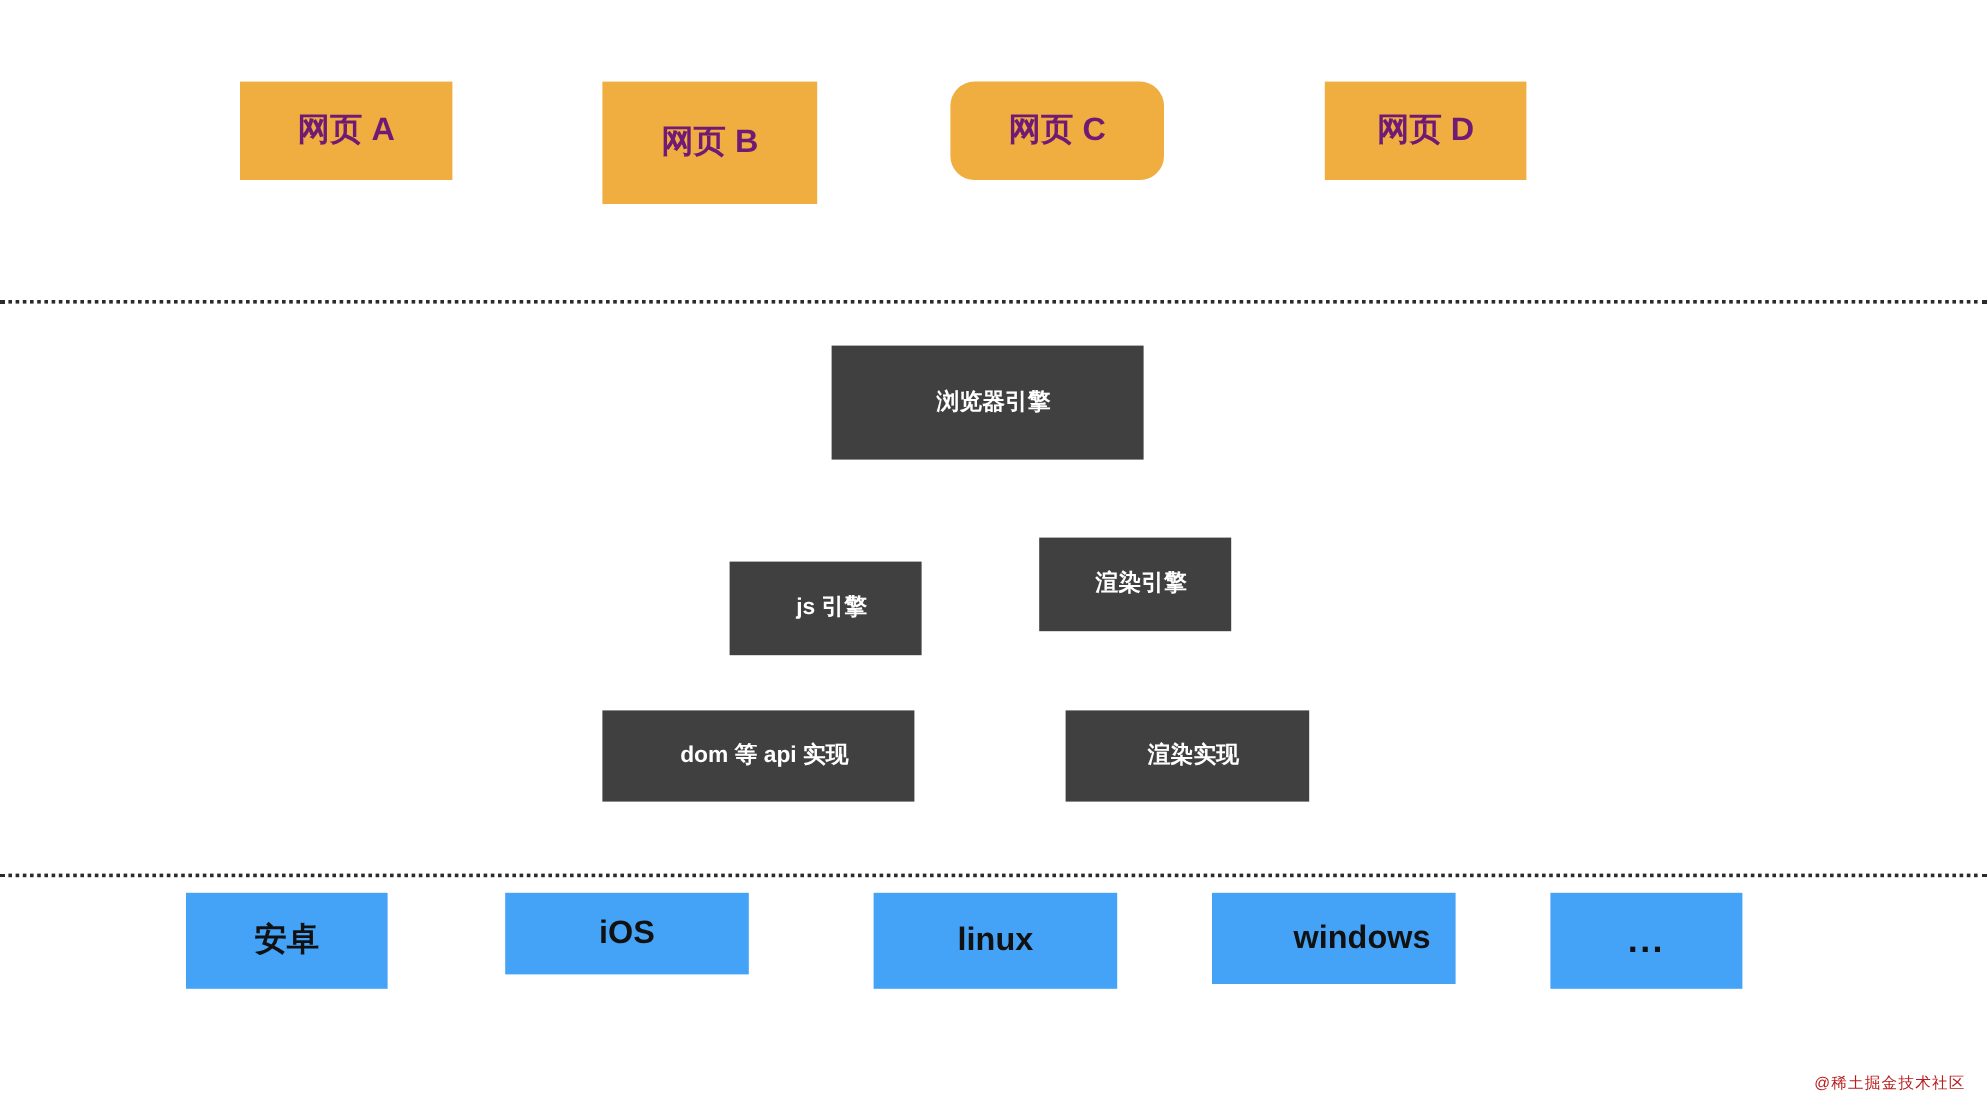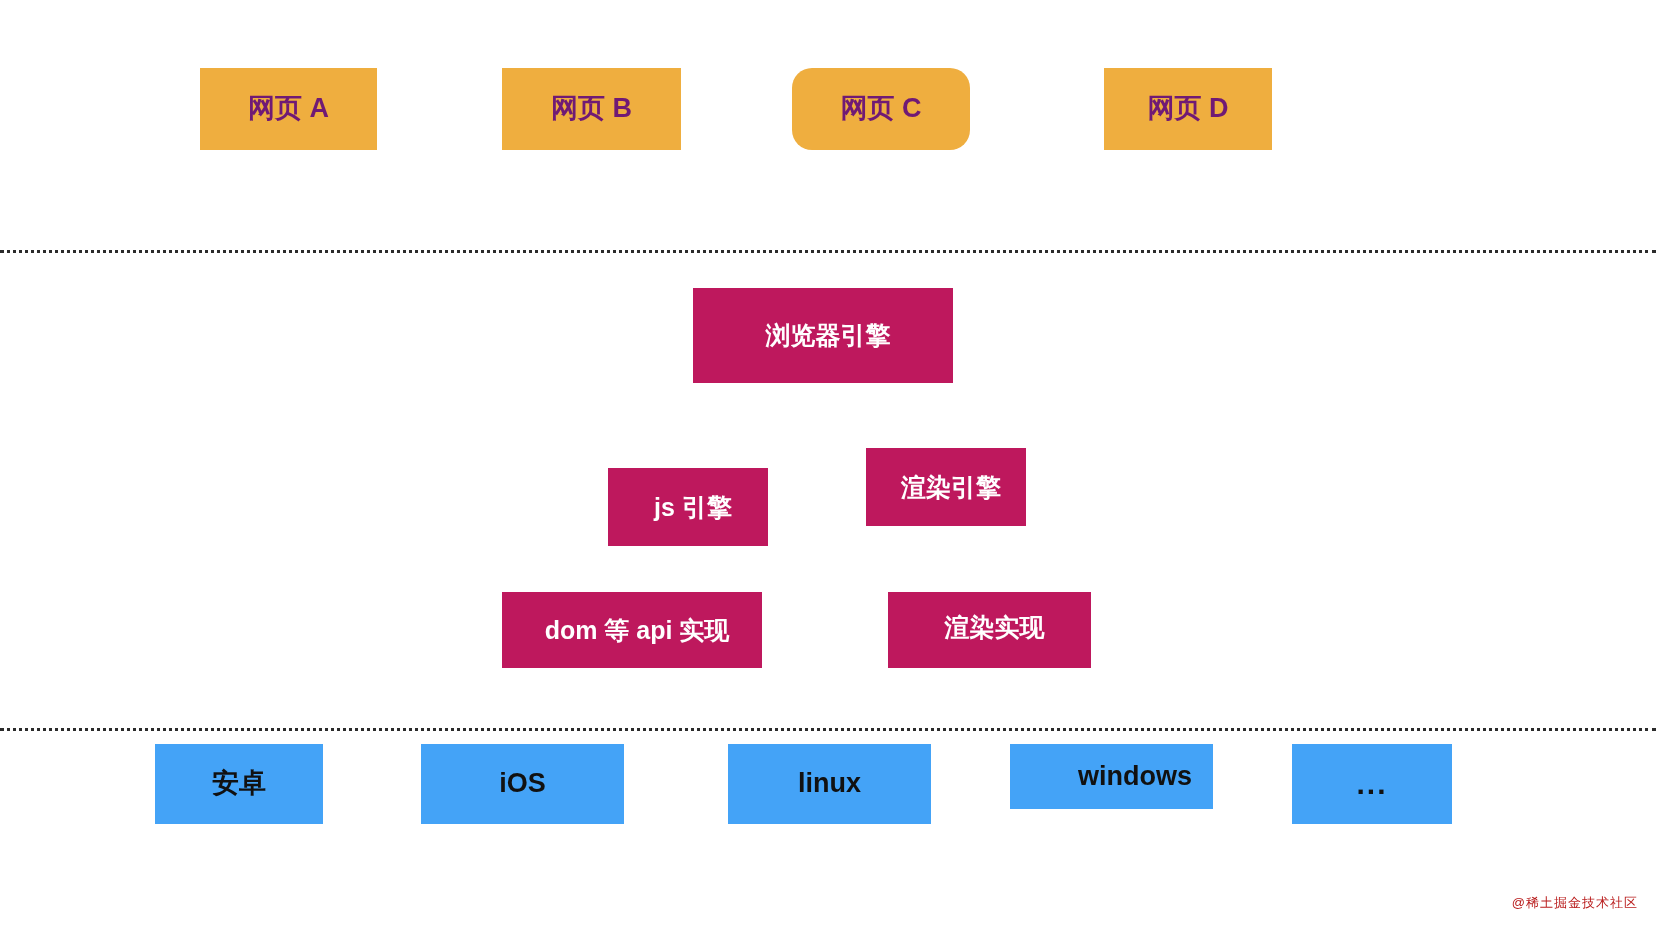--- a/index.html
+++ b/index.html
@@ -29,23 +29,23 @@
     line-height: 1.15;
     white-space: nowrap;
   }
   .box-page {
     background: #EFAE3F;
     color: #701a75;
     font-size: 27px;
     font-weight: 700;
   }
   .box-engine {
-    background: #be185d;
+    background: #404040;
     color: #ffffff;
-    font-size: 25px;
+    font-size: 19px;
     font-weight: 700;
     padding-left: 10px;
   }
   .box-os {
     background: #44A3F7;
     color: #111111;
     font-size: 27px;
     font-weight: 700;
   }
   .box-os.is-ellipsis {
@@ -70,40 +70,40 @@
     white-space: nowrap;
   }
 </style>
 </head>
 <body>
 
 <div id="canvas">
 
   <div id="pages-layer">
       <div class="box box-page" style="left: 200px; top: 68px; width: 177px; height: 82px;">网页 A</div>
-      <div class="box box-page" style="left: 502px; top: 68px; width: 179px; height: 82px;">网页 B</div>
+      <div class="box box-page" style="left: 502px; top: 68px; width: 179px; height: 102px;">网页 B</div>
       <div class="box box-page" style="left: 792px; top: 68px; width: 178px; height: 82px; border-radius: 20px;">网页 C</div>
       <div class="box box-page" style="left: 1104px; top: 68px; width: 168px; height: 82px;">网页 D</div>
     </div>
 
   <div class="divider" style="top:250px"></div>
 
   <div id="engines-layer">
       <div class="box box-engine" style="left: 693px; top: 288px; width: 260px; height: 95px;">浏览器引擎</div>
       <div class="box box-engine" style="left: 608px; top: 448px; width: 160px; height: 78px; margin-top: 20px;">js 引擎</div>
       <div class="box box-engine" style="left: 866px; top: 448px; width: 160px; height: 78px;">渲染引擎</div>
       <div class="box box-engine" style="left: 502px; top: 592px; width: 260px; height: 76px;">dom 等 api 实现</div>
-      <div class="box box-engine" style="left: 888px; top: 592px; width: 203px; height: 76px; font-family: Liberation Mono, monospace;">渲染实现</div>
+      <div class="box box-engine" style="left: 888px; top: 592px; width: 203px; height: 76px;">渲染实现</div>
     </div>
 
   <div class="divider" style="top:728px"></div>
 
   <div id="os-layer">
       <div class="box box-os" style="left: 155px; top: 744px; width: 168px; height: 80px;">安卓</div>
-      <div class="box box-os" style="left: 421px; top: 744px; width: 203px; height: 80px; text-align: center;">iOS</div>
+      <div class="box box-os" style="left: 421px; top: 744px; width: 203px; height: 68px; text-align: center;">iOS</div>
       <div class="box box-os" style="left: 728px; top: 744px; width: 203px; height: 80px;">linux</div>
-      <div class="box box-os" style="left: 1010px; top: 744px; width: 203px; height: 65px; padding-left: 47px;">windows</div>
+      <div class="box box-os" style="left: 1010px; top: 744px; width: 203px; height: 76px; padding-left: 47px;">windows</div>
       <div class="box box-os is-ellipsis" style="left: 1292px; top: 744px; width: 160px; height: 80px;">...</div>
     </div>
 
   <div class="watermark">@稀土掘金技术社区</div>
 
 </div>
 
 </body></html>

